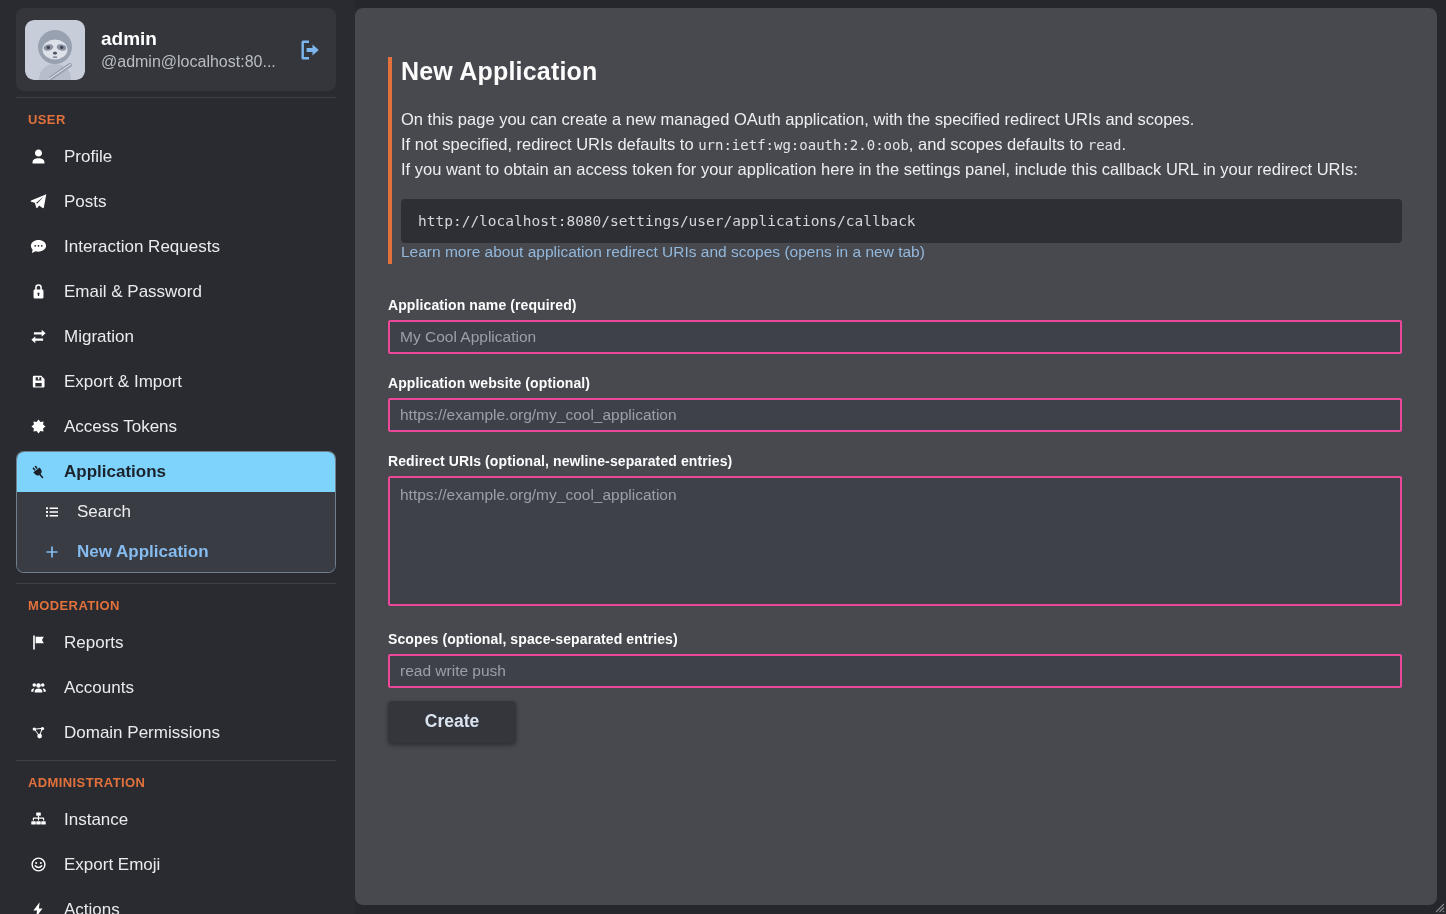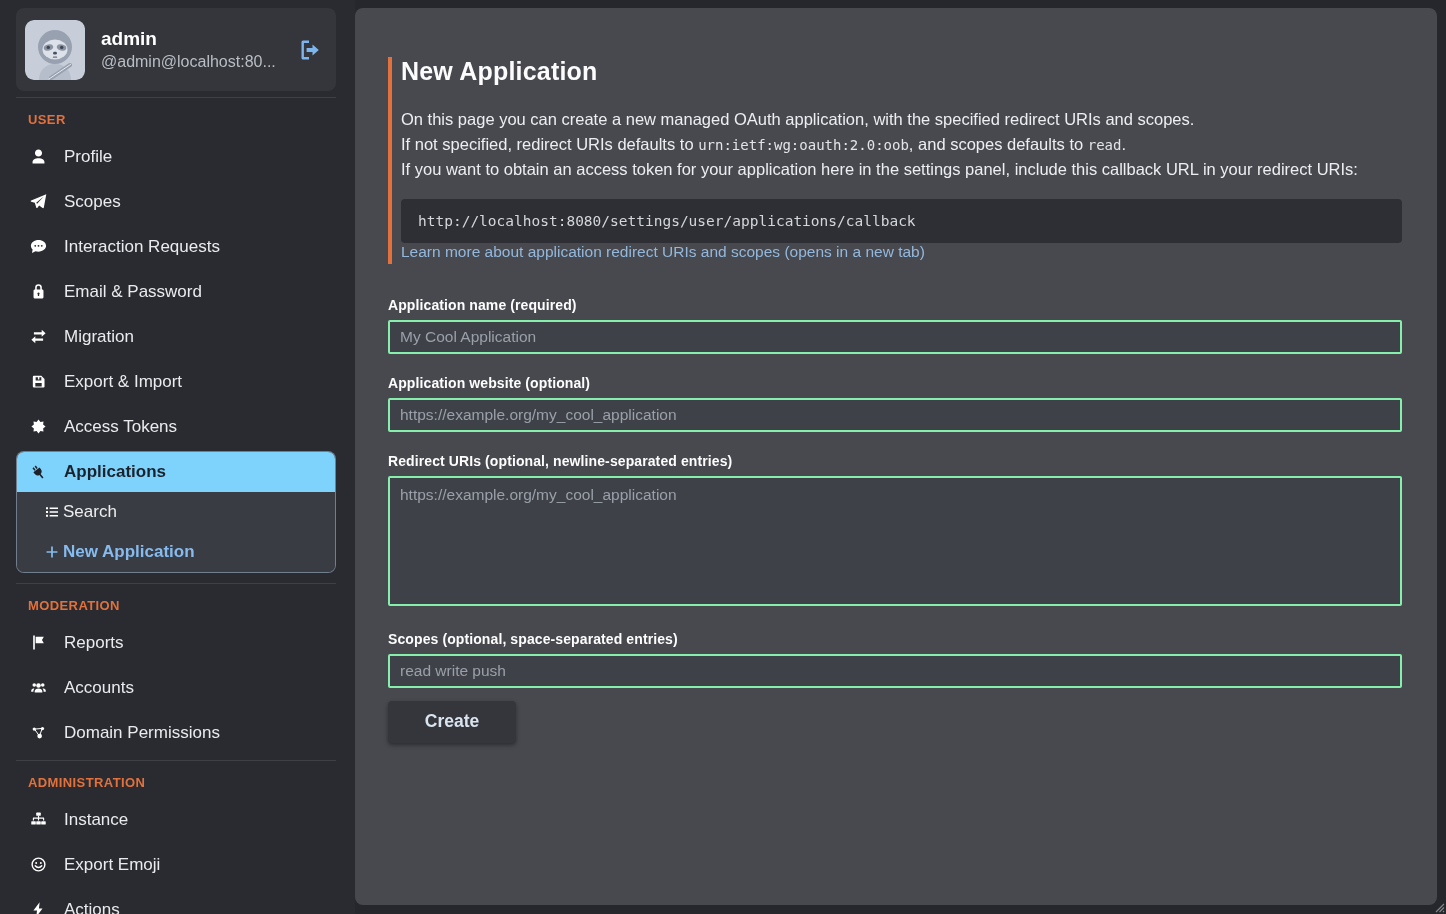--- a/index.html
+++ b/index.html
@@ -43,21 +43,21 @@
     border:1px solid rgba(158,180,201,.55); border-radius:8px;
     margin:2px 0 10px; overflow:hidden; background:#3a3c43;
   }
   .nav-group-header {
     display:flex; align-items:center; height:40px; padding-left:11px; gap:16px;
     background:#7dd3fc; color:#1c222b; font-size:17px; font-weight:700; cursor:pointer;
   }
   .nav-group-header .ni { width:20px; display:flex; justify-content:center; color:#1c222b; }
   .nav-group-header .ni svg { width:17px; height:17px; }
   .nav-child {
-    display:flex; align-items:center; height:40px; padding-left:25px; gap:1px;
+    display:flex; align-items:center; height:40px; padding-left:25px; gap:15px;
     font-size:17px; color:#eceef0; cursor:pointer; background:#3a3c43;
   }
   .nav-child .ni { width:20px; display:flex; justify-content:center; color:#ffffff; }
   .nav-child .ni svg { width:16px; height:16px; }
   .nav-child.active { color:#85bbee; font-weight:700; }
   .nav-child.active .ni { color:#85bbee; }
 
   
   .main-panel {
     position:absolute; left:355px; top:8px; right:9px; bottom:9px;
@@ -76,21 +76,21 @@
     font-size:14.5px; color:#d3d6db; width:100%;
   }
   .learn-link {
     display:inline-block; margin-bottom:3px;
     color:#93b8dc; font-size:15.5px; cursor:pointer;
   }
   .app-form { margin-top:33px; }
   .field { margin-bottom:21px; }
   .field-label { display:block; font-size:14px; font-weight:700; color:#fdfdfd; margin-bottom:7px; letter-spacing:.1px; }
   .field input, .field textarea {
-    width:100%; background:#3f4149; border:2px solid #86efac; border-radius:2px;
+    width:100%; background:#3f4149; border:2px solid #ec4899; border-radius:2px;
     color:#cfd3d9; font-size:15.5px; padding:6px 10px;
     font-family:"Liberation Sans","DejaVu Sans",sans-serif; outline:none;
   }
   .field input { height:34px; }
   .field textarea { height:130px; resize:none; padding-top:8px; }
   .field input::placeholder, .field textarea::placeholder { color:#9aa0a8; opacity:1; }
   .create-btn {
     margin-top:13px; width:128px; height:42px; background:#34363b; border:none;
     border-radius:4px; color:#d9e4f0; font-size:17.5px; font-weight:700;
     font-family:"Liberation Sans","DejaVu Sans",sans-serif; cursor:pointer;
@@ -140,21 +140,21 @@
             </svg>
           </span>
           <span>Profile</span>
         </div>
         <div class="nav-item">
           <span class="ni">
             <svg viewBox="0 0 24 24" fill="currentColor">
               <path d="M23 1.8L1.6 10.6c-.8.3-.75 1.45.08 1.7l5.1 1.6 2 6.6c.25.8 1.3.97 1.8.3l2.3-3.1 4.9 3.5c.66.46 1.58.1 1.75-.68L23 1.8zM8.8 13.6L19.4 5 10 15l-1.2-1.4z"></path>
             </svg>
           </span>
-          <span>Scopes</span>
+          <span>Posts</span>
         </div>
         <div class="nav-item">
           <span class="ni">
             <svg viewBox="0 0 24 24" fill="currentColor">
               <path d="M12 2.8C6.1 2.8 1.3 6.5 1.3 11c0 2 .9 3.8 2.4 5.2L2.8 21l5-2.3c1.3.4 2.7.6 4.2.6 5.9 0 10.7-3.7 10.7-8.2S17.9 2.8 12 2.8zM7.4 12.4a1.3 1.3 0 1 1 0-2.6 1.3 1.3 0 0 1 0 2.6zm4.6 0a1.3 1.3 0 1 1 0-2.6 1.3 1.3 0 0 1 0 2.6zm4.6 0a1.3 1.3 0 1 1 0-2.6 1.3 1.3 0 0 1 0 2.6z" fill-rule="evenodd"></path>
             </svg>
           </span>
           <span>Interaction Requests</span>
         </div>
         <div class="nav-item">

